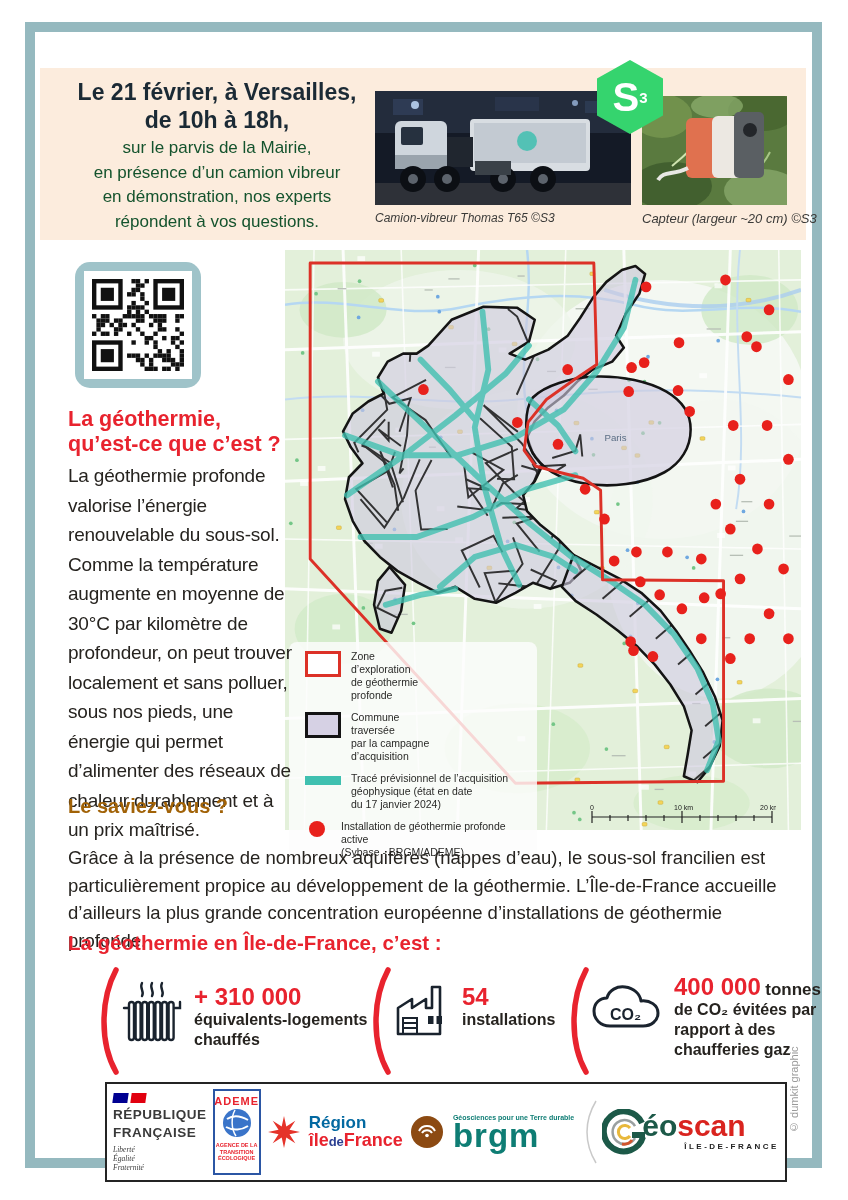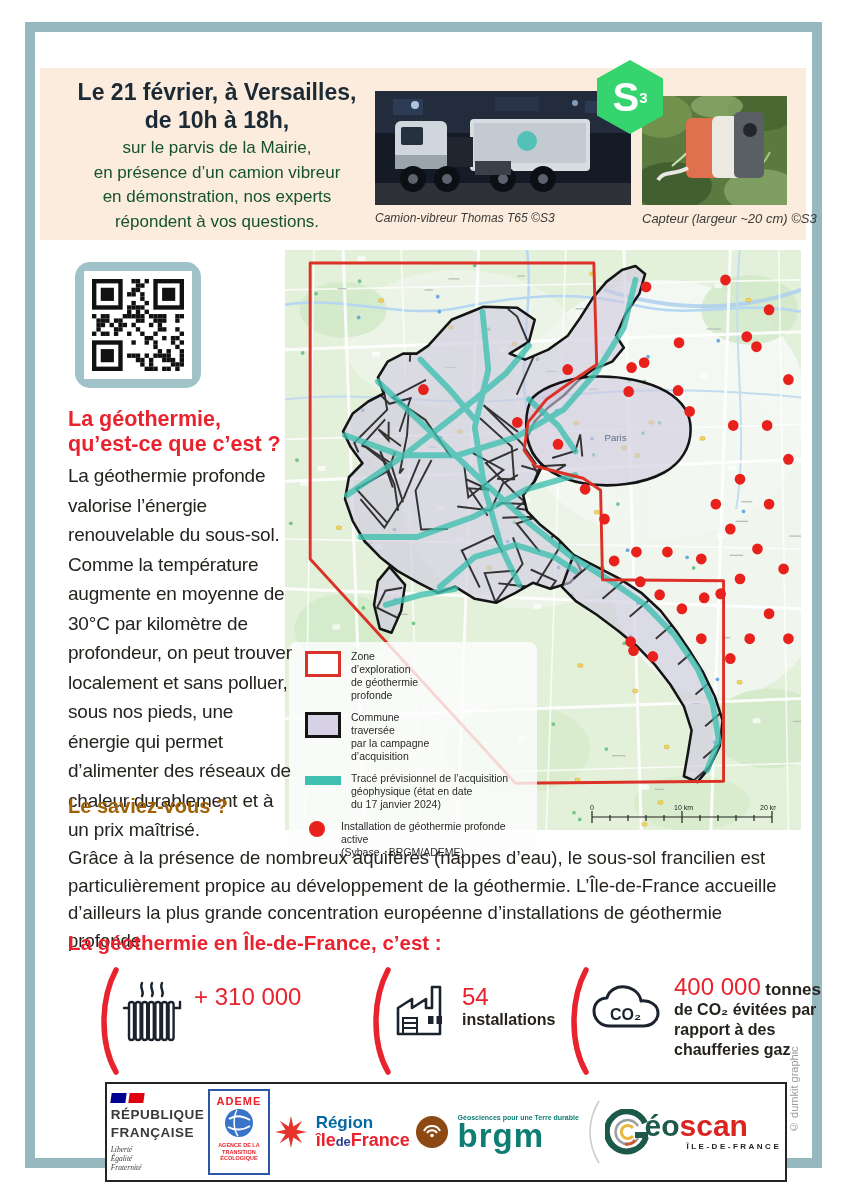--- a/index.html
+++ b/index.html
@@ -58,35 +58,35 @@
   
   .saviez-heading { left:68px; top:795px; color:#a16207; font-weight:bold; font-size:20px; z-index:2; }
   .saviez-body { left:68px; top:844px; width:736px; font-size:18.5px; line-height:27.5px; color:#26231f; z-index:2; }
   .stats-heading { left:68px; top:931px; color:#e8232e; font-weight:bold; font-size:20.5px; z-index:2; }
 
   .stats-row { left:94px; top:966px; width:710px; display:flex; align-items:flex-start; z-index:2; }
   .stat { display:flex; align-items:flex-start; }
   .stat-paren { flex:0 0 auto; }
   .stat-icon { flex:0 0 auto; margin-top:14px; }
   .stat-text { margin-top:18px; margin-left:10px; }
-  .stat-value { color:#e8232e; font-weight:normal; font-size:24px; line-height:26px; }
+  .stat-value { color:#e8232e; font-weight:bold; font-size:24px; line-height:26px; }
   .stat-unit { color:#26231f; font-weight:bold; font-size:17px; }
   .stat-label { color:#26231f; font-weight:bold; font-size:16px; line-height:20px; }
   .stat1 { width:272px; } .stat2 { width:198px; } .stat3 { width:240px; }
 
   
   .logos { left:105px; top:1082px; width:682px; height:100px; background:#ffffff;
     border:2.5px solid #242424; z-index:5; display:flex; align-items:center; justify-content:space-evenly; }
   .logo-block { display:flex; flex-direction:column; align-items:flex-start; }
   .rf-flag { display:flex; gap:3px; margin-bottom:3px; }
   .rf-flag .b { width:15px; height:10px; background:#000091; transform:skewX(-8deg); }
   .rf-flag .r { width:15px; height:10px; background:#e1000f; transform:skewX(-8deg); }
   .rf-name { font-weight:bold; font-size:13.5px; line-height:18px; color:#3a3a3a; white-space:pre-line; letter-spacing:0.5px; }
   .rf-motto { font-family:"Liberation Serif", serif; font-style:italic; font-size:7.5px; line-height:9px; color:#3a3a3a; white-space:pre-line; margin-top:3px; }
-  .ademe-box { width:62px; height:86px; border:2px solid #2b56a4; display:flex; flex-direction:column; align-items:center; padding-top:4px; background:#fff; }
+  .ademe-box { width:48px; height:86px; border:2px solid #2b56a4; display:flex; flex-direction:column; align-items:center; padding-top:4px; background:#fff; }
   .ademe-name { color:#e8232e; font-weight:bold; font-size:11px; letter-spacing:1px; }
   .ademe-sub { color:#e8232e; font-weight:bold; font-size:5.5px; line-height:6.5px; text-align:center; white-space:pre-line; margin-top:3px; }
   .region-block { display:flex; align-items:center; gap:8px; }
   .region-text .l1 { color:#0369a1; font-weight:bold; font-size:17px; line-height:17px; }
   .region-text .l2 { line-height:18px; }
   .region-text .ile { color:#e8232e; font-weight:bold; font-size:18px; }
   .region-text .de { color:#2b3f92; font-weight:bold; font-size:13px; }
   .region-text .fr { color:#e8232e; font-weight:bold; font-size:18px; }
   .brgm-block { display:flex; align-items:center; gap:8px; }
   .brgm-text .tagline { color:#0e7d74; font-size:7px; font-weight:bold; }
@@ -659,20 +659,21 @@
           <rect x="15.6" y="22" width="5" height="38" rx="2.5"></rect>
         <rect x="22.2" y="22" width="5" height="38" rx="2.5"></rect>
           <rect x="28.8" y="22" width="5" height="38" rx="2.5"></rect>
         <rect x="35.4" y="22" width="5" height="38" rx="2.5"></rect>
           <rect x="42" y="22" width="5" height="38" rx="2.5"></rect>
         <rect x="48.6" y="22" width="5" height="38" rx="2.5"></rect>
       </g>
     </svg>
     <div class="stat-text">
       <div class="stat-value">+ 310 000</div>
+      <div class="stat-label" style="width:176px;">équivalents-logements chauffés</div>
     </div>
   </div>
 
   <div class="stat stat2">
     <svg class="stat-paren" width="26" height="110" viewBox="0 0 26 110">
       <path d="M22,4 C6,34 6,78 22,106" stroke="#e8232e" stroke-width="5.5" fill="none" stroke-linecap="round"></path>
     </svg>
     <svg class="stat-icon" width="60" height="62" viewBox="0 0 60 62">
       <path d="M6,54 V28 L20,19 V28 L34,19 V28 H40 V7 H48 V54 H6 Z" stroke="#1a232e" stroke-width="2.6" fill="none" stroke-linejoin="round"></path>
       <rect x="36" y="36" width="5.5" height="8" fill="#1a232e"></rect>

